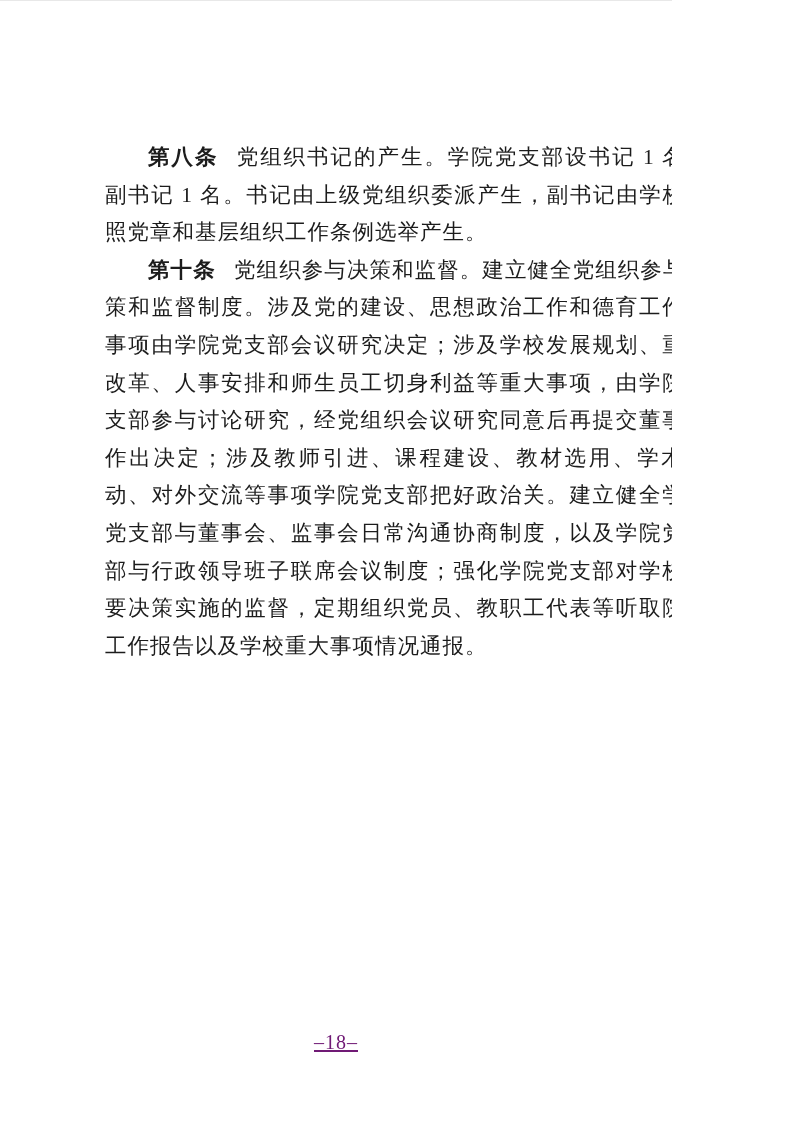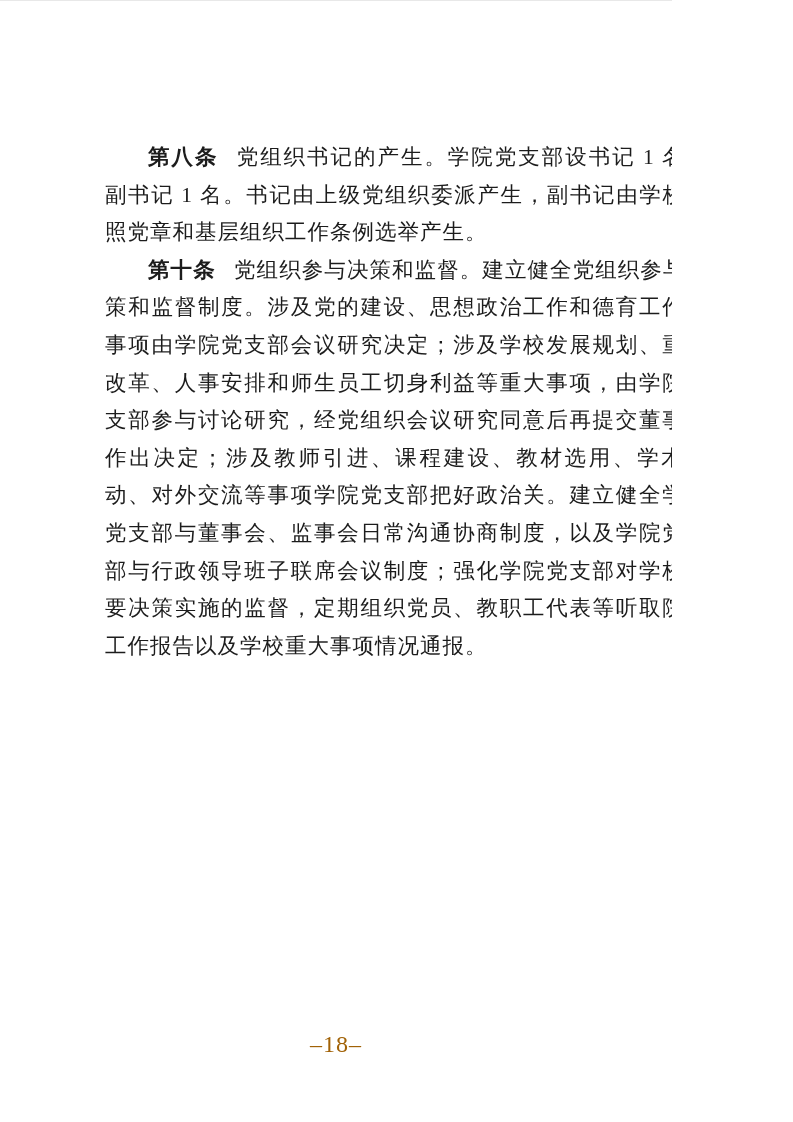--- a/index.html
+++ b/index.html
@@ -39,24 +39,25 @@
     margin-right: 0.85em;
   }
   .footer {
     position: absolute;
     left: 0;
     top: 1030px;
     width: 100%;
     text-align: center;
   }
   .page-number {
-    font-size: 24px;
+    font-size: 20px;
     letter-spacing: 1px;
-    color: #a16207;
+    color: #701a75;
     font-family: "Liberation Serif", "DejaVu Serif", serif;
+    text-decoration: underline;
   }
 </style>
 </head>
 <body>
 
 <div class="page">
   <div class="content">
 
     <p class="para"><span class="term">第八条</span><span>党组织书记的产生。学院党支部设书记 1 名、副书记 1 名。书记由上级党组织委派产生，副书记由学校依照党章和基层组织工作条例选举产生。</span></p>
 

